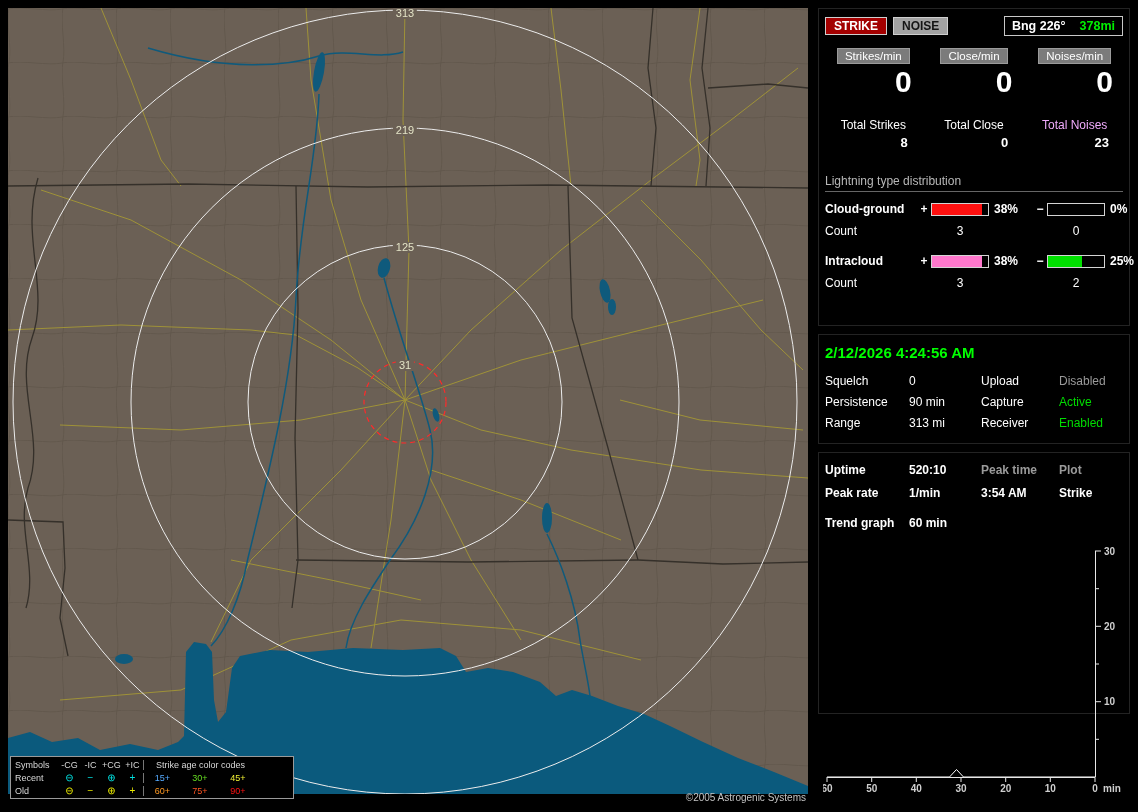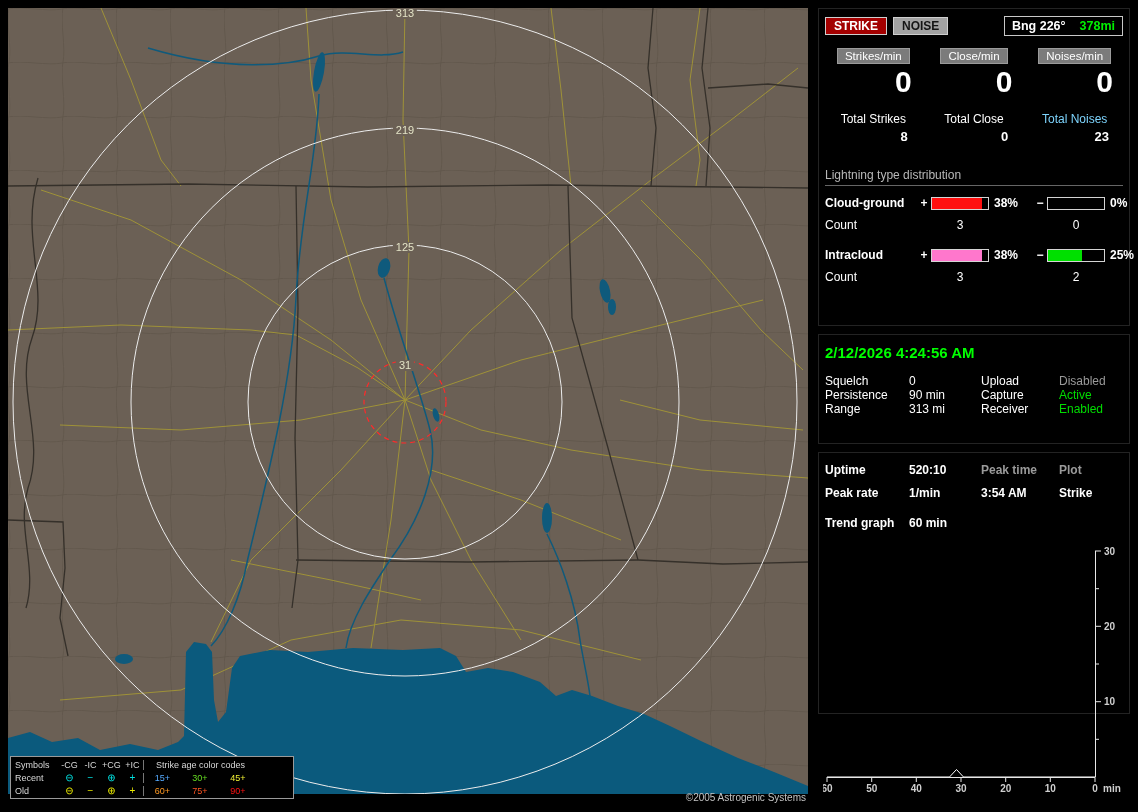--- a/index.html
+++ b/index.html
@@ -43,35 +43,35 @@
   .btn{font-family:inherit;font-size:12px;font-weight:bold;padding:1px 8px;border:1px solid #cfcfcf;cursor:pointer;}
   .btn.strike{background:#a30000;color:#fff;}
   .btn.noise{background:#a2a2a2;color:#151515;}
   .bng{margin-left:auto;border:1px solid #c8c8c8;padding:2px 7px;display:flex;gap:14px;align-items:baseline;}
   .bng-label{font-weight:bold;font-size:12.5px;color:#fff;}
   .bng-dist{font-weight:bold;font-size:12.5px;}
   .rates{display:flex;margin-top:12px;padding:0 4px;}
   .rate-col{flex:1;display:flex;flex-direction:column;}
   .rate-btn{align-self:center;font-family:inherit;font-size:11.5px;background:#7b7b7b;color:#fff;border:1px solid #9b9b9b;padding:1px 7px;cursor:pointer;}
   .rate-val{font-size:30px;font-weight:bold;text-align:right;padding-right:12px;line-height:36px;color:#fff;}
-  .total-label{font-size:12px;text-align:center;margin-top:12px;color:#fff;}
-  .total-label.dim{color:#7dd3fc;}
+  .total-label{font-size:12px;text-align:center;margin-top:18px;color:#fff;}
+  .total-label.dim{color:#f0abfc;}
   .total-val{font-size:13px;font-weight:600;text-align:right;padding-right:16px;margin-top:3px;}
   .dist-title{margin:24px 6px 0 6px;padding-bottom:3px;border-bottom:1px solid #666;color:#b8b8b8;font-size:12px;}
   .dist-row{display:grid;grid-template-columns:92px 14px 58px 44px 14px 58px 32px;align-items:center;margin:10px 6px 0 6px;}
   .dist-row.second{margin-top:16px;}
   .dist-label{font-weight:bold;}
   .sign{font-weight:bold;text-align:center;}
   .dbar{height:11px;border:1px solid #d4d4d4;background:#000;display:block;overflow:hidden;}
   .dbar i{display:block;height:100%;width:0;}
   .dpct{font-weight:bold;padding-left:5px;}
   .count-row{margin-top:8px;}
   .dcount{text-align:center;}
   .datetime{color:#00ff00;font-weight:bold;font-size:15px;padding:9px 6px 0 6px;}
-  .status-grid{display:grid;grid-template-columns:84px 72px 78px auto;padding:13px 6px 0 6px;}
+  .status-grid{display:grid;grid-template-columns:84px 72px 78px auto;row-gap:7px;padding:13px 6px 0 6px;}
   .stats-grid{display:grid;grid-template-columns:84px 72px 78px auto;row-gap:9px;padding:10px 6px 0 6px;}
   .dim{color:#9a9a9a;}
   .trend-row{display:grid;grid-template-columns:84px auto;padding:16px 6px 0 6px;}
   svg.trend{position:absolute;left:4px;top:92px;}
   .axis, g.axis line{stroke:#e8e8e8;stroke-width:1;}
   .tick-label{fill:#cfcfcf;font-size:10px;font-family:"Liberation Sans",sans-serif;}
 </style>
 </head>
 <body>
 

